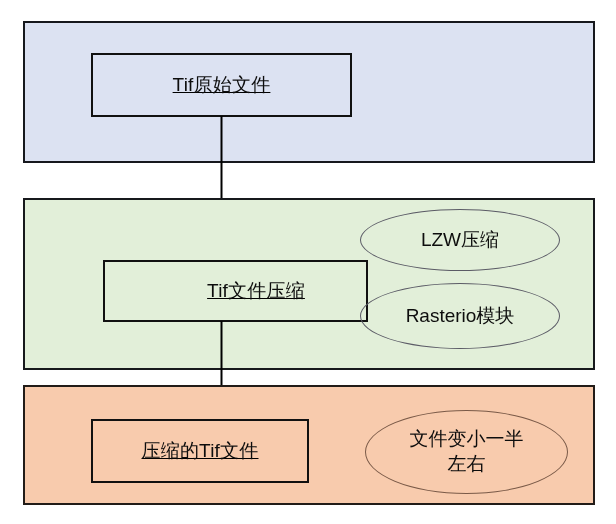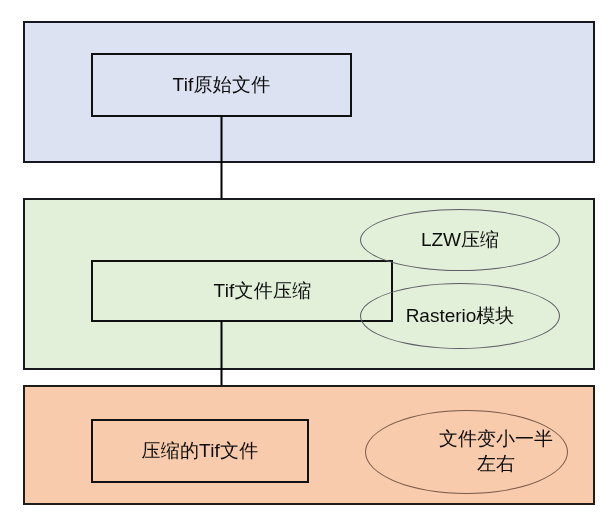--- a/index.html
+++ b/index.html
@@ -33,20 +33,21 @@
   
   .node-box {
     position: absolute;
     box-sizing: border-box;
     border: 2px solid #111111;
     background: transparent;
     display: flex;
     align-items: center;
     justify-content: center;
     text-align: left;
+    text-decoration: underline;
   }
   .node-box .node-label {
     font-size: 19px;
     line-height: 1.25;
     color: #0d0d0d;
     letter-spacing: 0.2px;
     white-space: nowrap;
   }
 
   
@@ -54,21 +55,21 @@
     position: absolute;
     box-sizing: border-box;
     border: 1px solid #5b5b66;
     border-radius: 50%;
     background: transparent;
     display: flex;
     align-items: center;
     justify-content: center;
     text-align: center;
   }
-  .node-ellipse.warm { border-color: #7a5a48; justify-content: flex-end; }
+  .node-ellipse.warm { border-color: #7a5a48; }
   .node-ellipse .node-label {
     font-size: 19px;
     line-height: 1.3;
     color: #0d0d0d;
     padding: 0 14px;
   }
 
   
   .connector {
     position: absolute;
@@ -90,21 +91,21 @@
 
   <div class="connector" style="left:210px; top:116px; width:24px; height:146px;">
     <svg width="24" height="146" viewBox="0 0 24 146">
       <line x1="11.5" y1="0" x2="11.5" y2="133" stroke="#000000" stroke-width="2"></line>
       <polygon points="4.5,131 18.5,131 11.5,145" fill="#000000"></polygon>
     </svg>
   </div>
 
   <div class="group green" style="left:23px; top:198px; width:572px; height:172px;"></div>
 
-  <div class="node-box" style="left:91px; top:260px; width:302px; height:62px;padding-left:41px;">
+  <div class="node-box" style="left:103px; top:260px; width:265px; height:62px;padding-left:41px;">
     <span class="node-label">Tif文件压缩</span>
   </div>
 
   <div class="node-ellipse" style="left:360px; top:283px; width:200px; height:66px;">
     <span class="node-label">Rasterio模块</span>
   </div>
 
   <div class="node-ellipse" style="left:360px; top:209px; width:200px; height:62px;">
     <span class="node-label">LZW压缩</span>
   </div>

